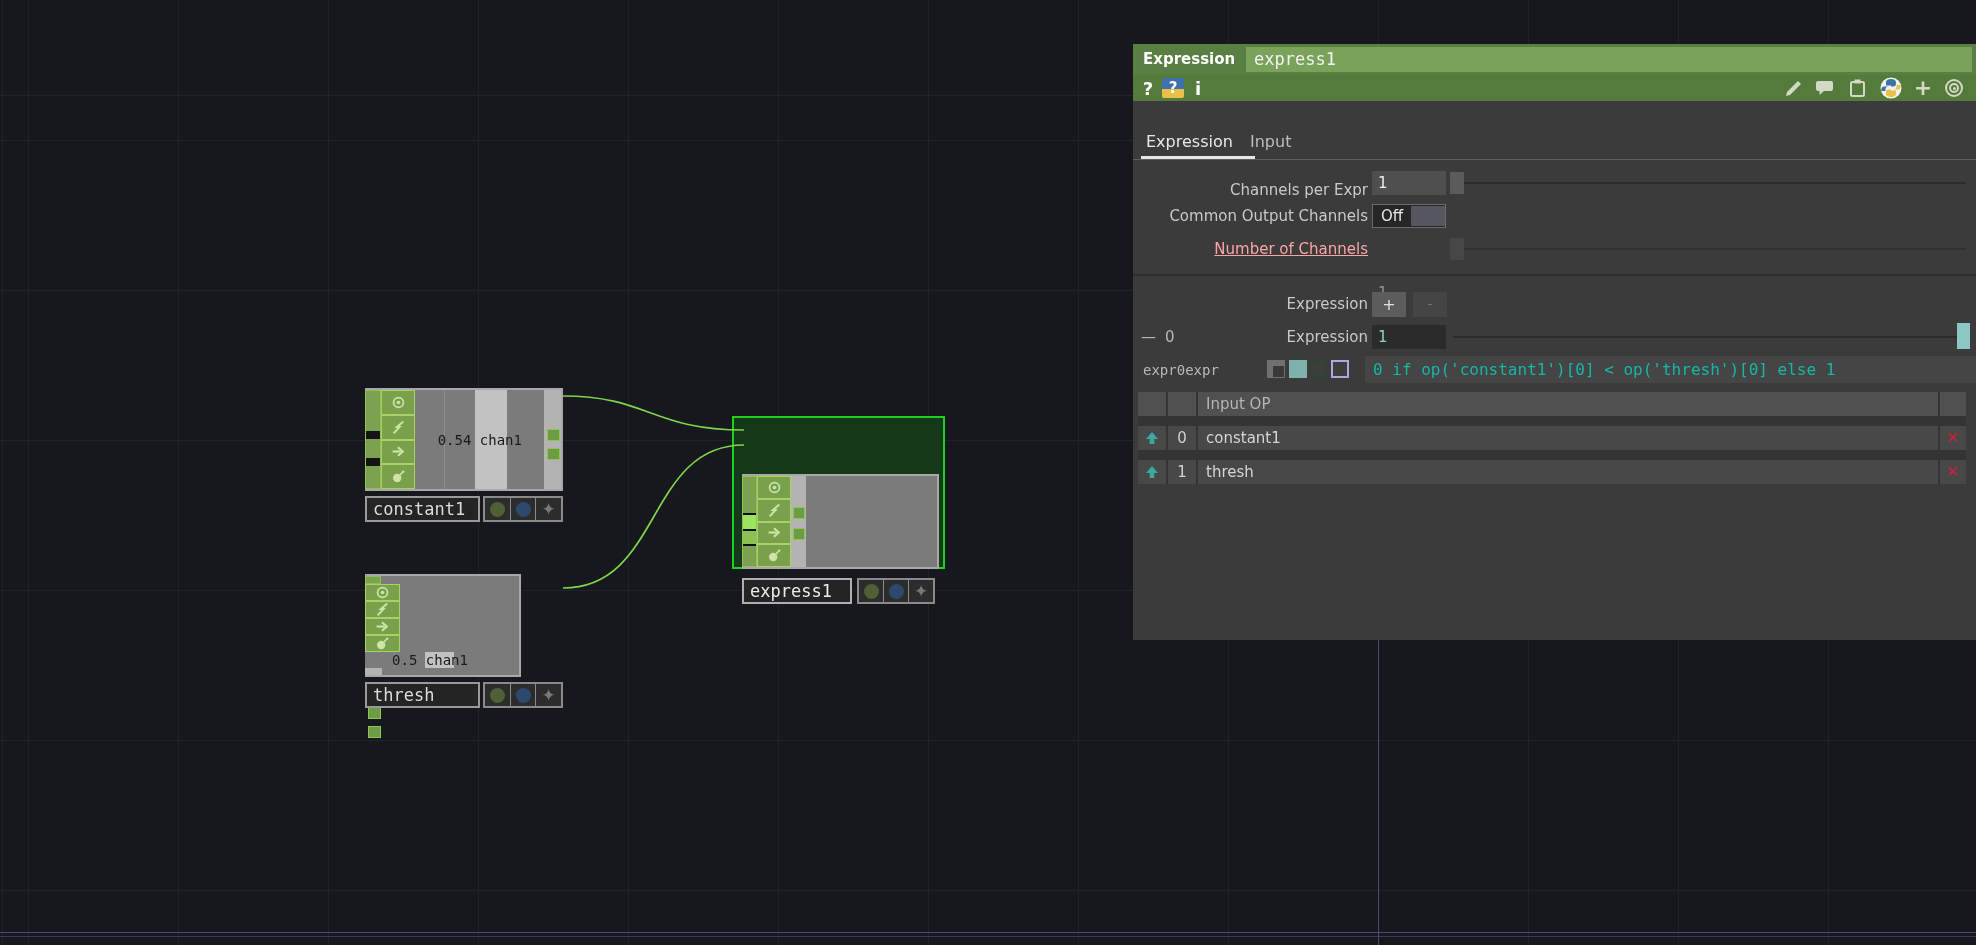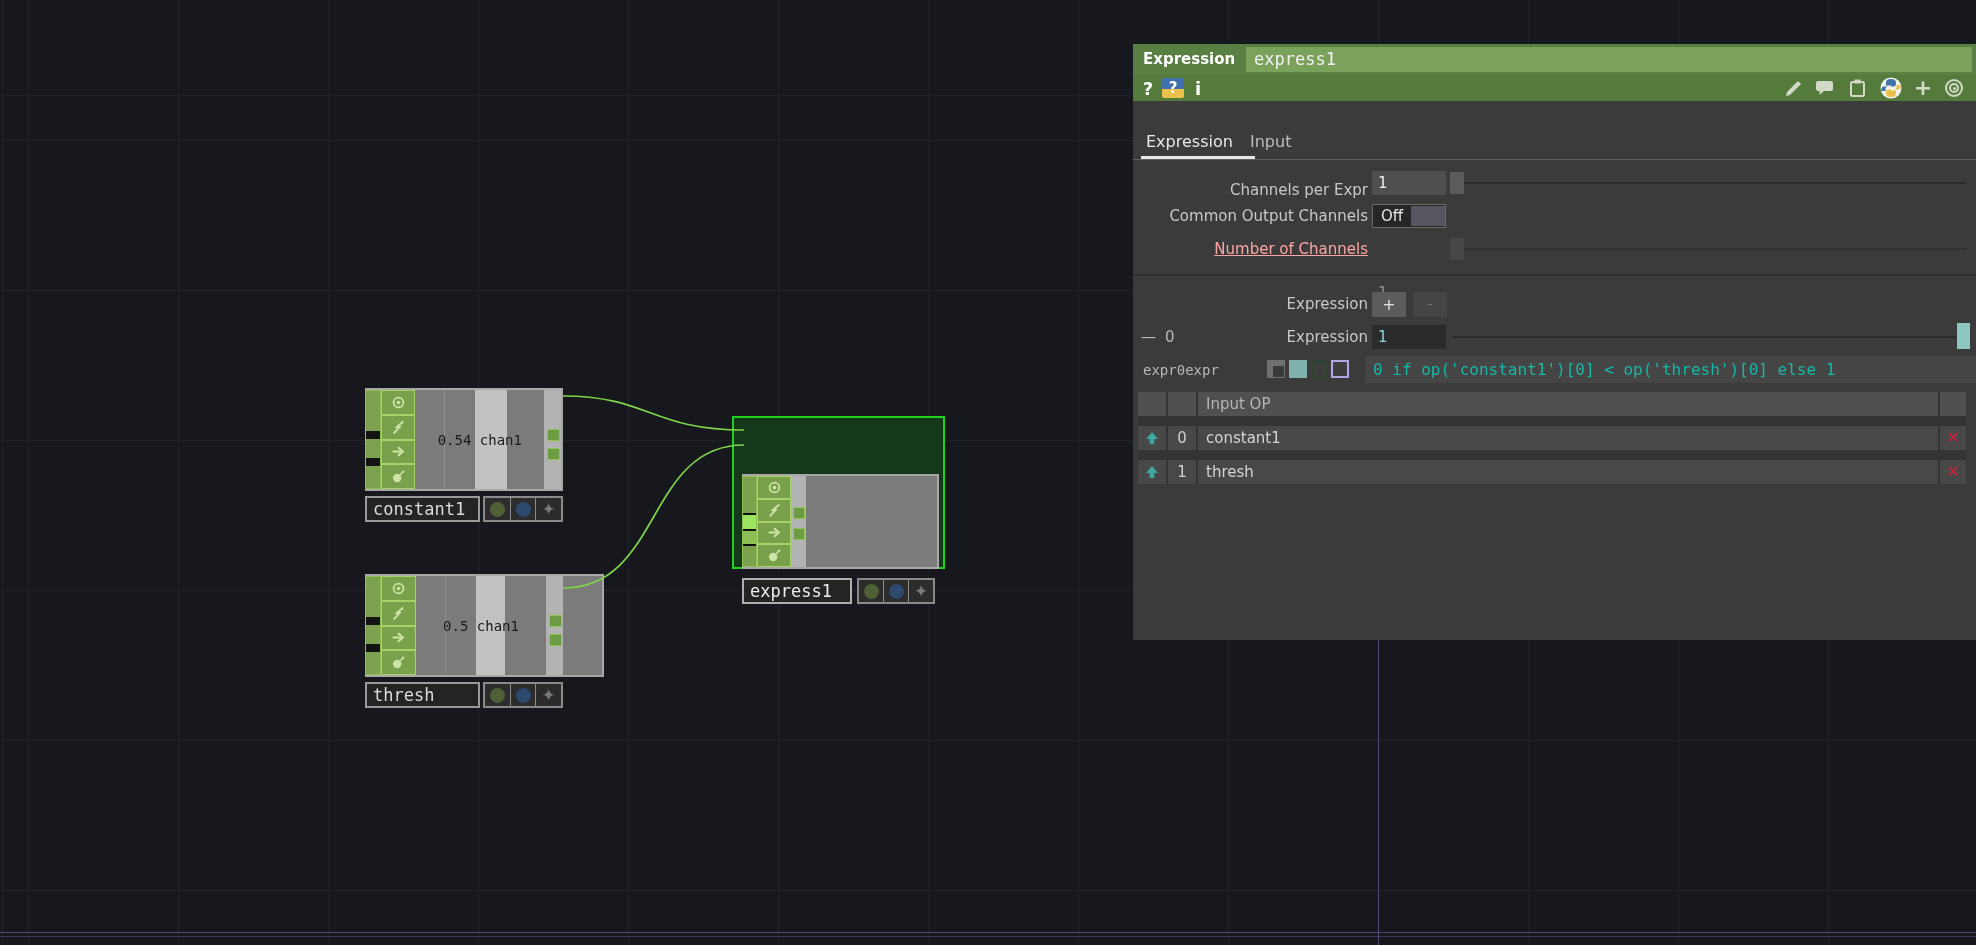--- a/index.html
+++ b/index.html
@@ -151,21 +151,21 @@
             <div class="dot blue"></div>
           </div>
         <div class="ncell">
             <span class="star">✦</span>
           </div>
       </div>
     </div>
   </div>
 
   <div class="abs node" style="left:365px;top:530px;width:198px;height:136px;">
-    <div class="nbody" style="left:0;top:0;width:239px;height:103px;">
+    <div class="nbody" style="left:0;top:0;width:156px;height:103px;flex-direction:column;">
       <div class="nstrip" style="background:linear-gradient(#7ca24f 0,#7ca24f 41px,#141414 41px,#141414 49px,#7ca24f 49px,#7ca24f 68px,#141414 68px,#141414 76px,#7ca24f 76px);"></div>
       <div class="nflags">
         <div class="fcell">
           <svg viewBox="0 0 14 14">
               <circle cx="7" cy="7" r="4.6" fill="none" stroke="#cde4a6" stroke-width="1.6"></circle>
               <circle cx="7" cy="7" r="1.7" fill="#cde4a6"></circle>
             </svg>
         </div>
         <div class="fcell">
           <svg viewBox="0 0 14 14">

